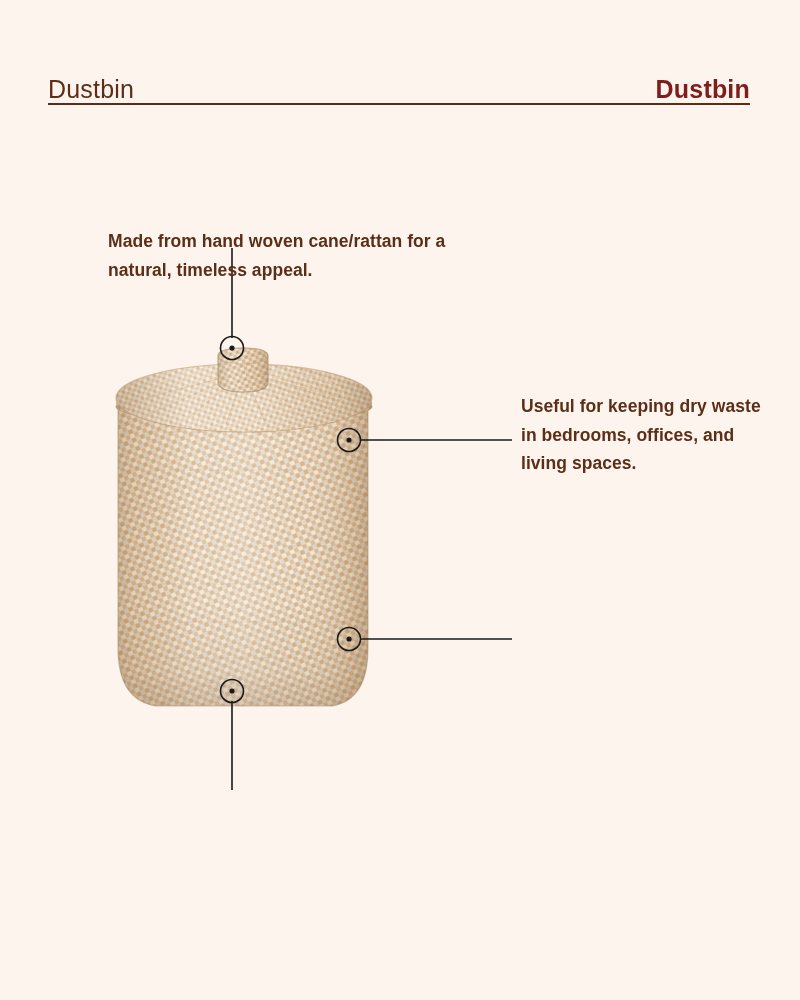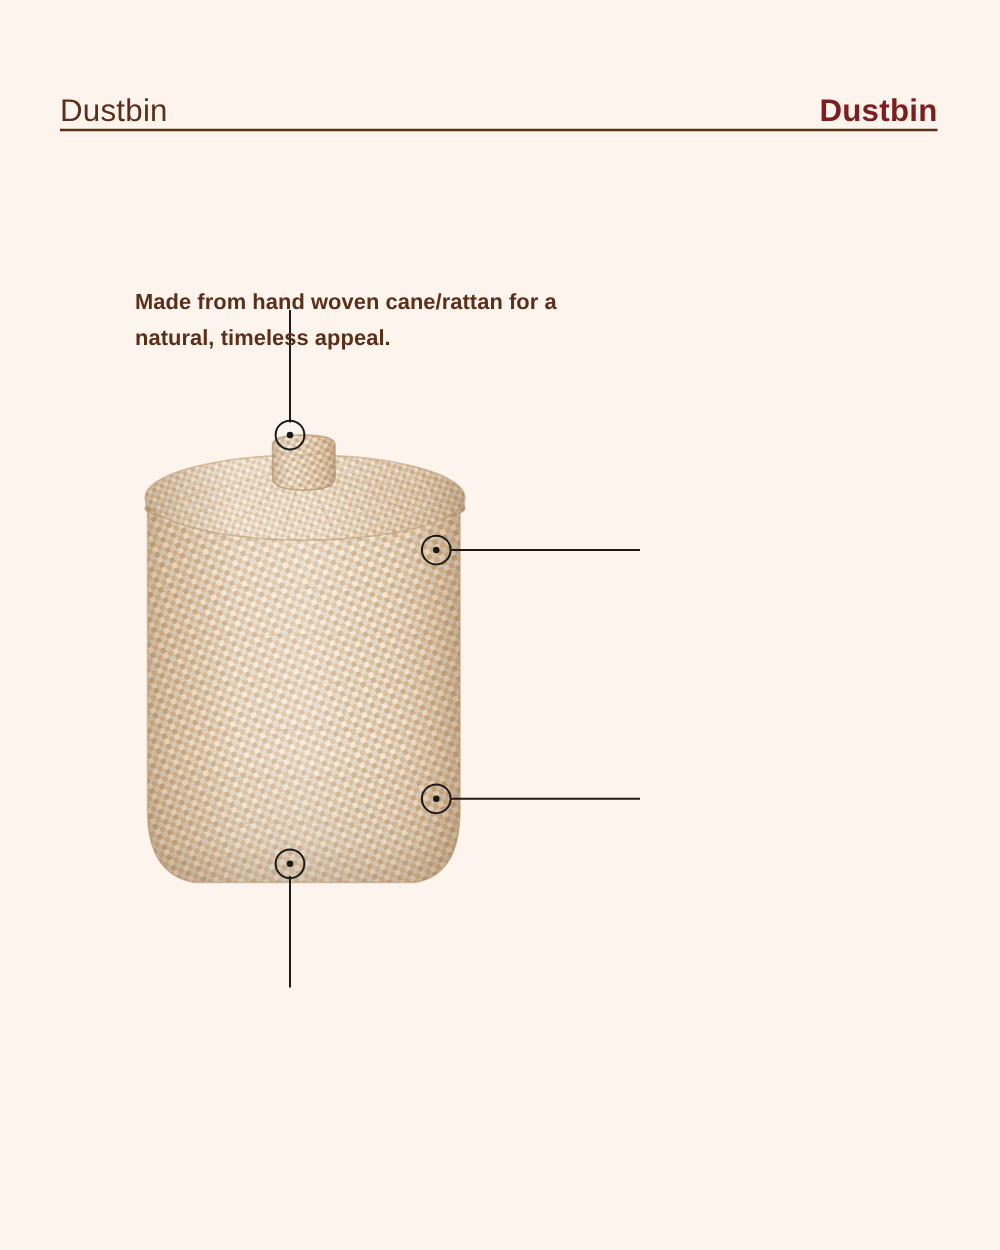--- a/index.html
+++ b/index.html
@@ -269,16 +269,19 @@
         <circle cx="232" cy="691" r="11.5" fill="none" stroke="#1A1A1A" stroke-width="1.6"></circle>
         <circle cx="232" cy="691" r="2.6" fill="#1A1A1A"></circle>
       </g>
     </g>
   </svg>
 
   <div class="annot" id="annot-material">
     <p>Made from hand woven cane/rattan for a natural, timeless appeal.</p>
   </div>
 
+  <div class="annot" id="annot-usage">
+    <p>Useful for keeping dry waste in bedrooms, offices, and living spaces.</p>
+  </div>
 
 
 
 </div>
 
 </body></html>

